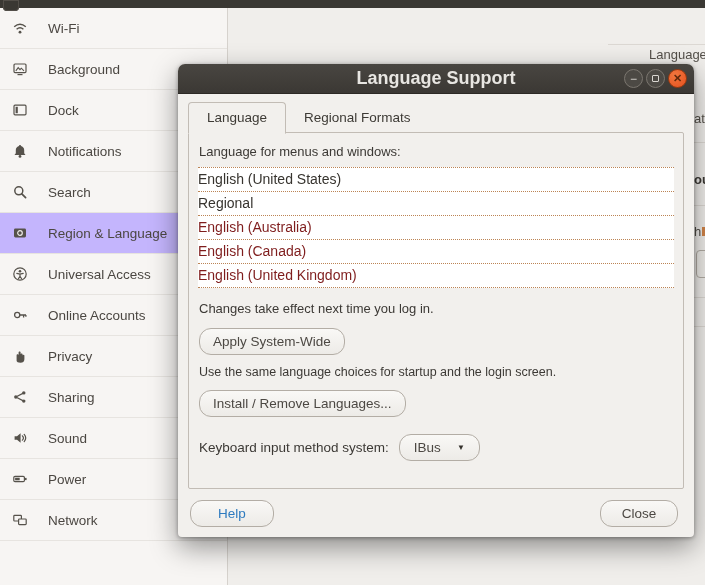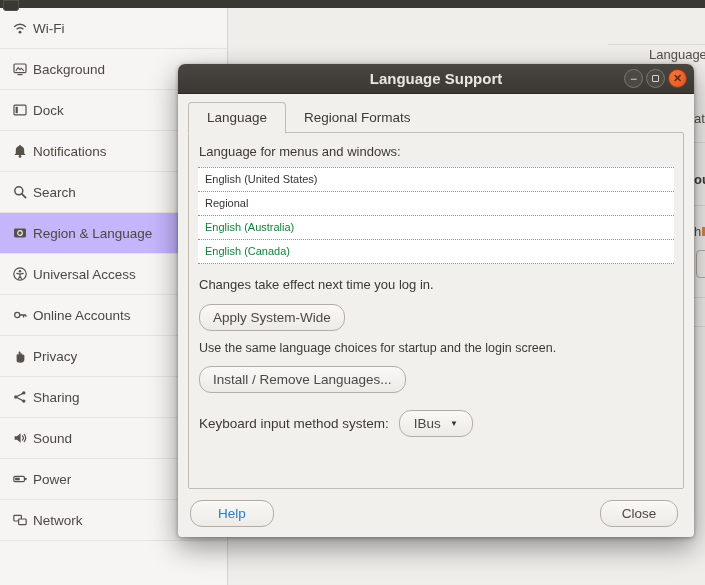--- a/index.html
+++ b/index.html
@@ -7,21 +7,21 @@
        font-family:"Liberation Sans",sans-serif;background:#f0eeeb}
 
   
   #top-strip{position:absolute;top:0;left:0;width:705px;height:8px;background:#3a3833;z-index:5}
   #top-nub{position:absolute;top:0;left:3px;width:16px;height:11px;background:#3a3833;
            border-radius:0 0 4px 4px;box-shadow:inset 0 0 0 1px #524e48;z-index:6}
 
   
   #sidebar{position:absolute;top:8px;left:0;width:227px;bottom:0;background:#f7f5f3;
            border-right:1px solid #d6d2cd;z-index:2}
-  .side-row{position:relative;height:41px;display:flex;align-items:center;gap:5px;
+  .side-row{position:relative;height:41px;display:flex;align-items:center;gap:20px;
             padding-left:12px;border-bottom:1px solid #e7e4e0;color:#4b4742;font-size:13.5px;
             box-sizing:border-box;cursor:default}
   .side-row.selected{background:#c4b5fd}
   .side-icon{width:16px;height:16px;flex:0 0 16px;display:block}
   .side-icon svg{width:16px;height:16px;display:block}
 
   
   #main{position:absolute;top:8px;left:228px;right:0;bottom:0;background:#f0eeeb;z-index:1}
   .peek-frag{position:absolute;font-size:13px;color:#54504a;white-space:nowrap}
   .peek-frag.bold{font-weight:bold;color:#3c3935}
@@ -30,54 +30,54 @@
             background:#efede9;box-sizing:border-box}
   .peek-mark{position:absolute;width:5px;height:9px;background:#d08348}
 
   
   #dialog{position:absolute;left:178px;top:64px;width:516px;height:473px;background:#f2f0ed;
           border-radius:7px 7px 4px 4px;z-index:10;
           box-shadow:0 10px 28px rgba(0,0,0,.42),0 1px 4px rgba(0,0,0,.35)}
   #titlebar{position:relative;height:29px;background:linear-gradient(#494641,#3b3834);
             border-radius:7px 7px 0 0;border-bottom:1px solid #2c2925}
   #title{position:absolute;left:0;right:0;top:0;height:29px;line-height:29px;text-align:center;
-         font-weight:bold;font-size:15px;color:#e8e6e2}
+         font-weight:bold;font-size:18px;color:#e8e6e2}
   #winbtns{position:absolute;right:7px;top:5px;display:flex;gap:3px}
   .winbtn{width:19px;height:19px;border-radius:50%;background:#4c4944;border:1px solid #7b766f;
           box-sizing:border-box;display:flex;align-items:center;justify-content:center;
           color:#d8d5d0;font-size:12px;line-height:1;cursor:default}
   .winbtn .sq{width:7px;height:7px;border:1.5px solid #d8d5d0;box-sizing:border-box;border-radius:1px}
   .winbtn.close{background:radial-gradient(circle at 35% 30%,#f2763e,#e5511e);
                 border-color:#9c3a10;color:#62290c;font-weight:bold;font-size:11px}
 
   
   #tabs{position:absolute;left:10px;top:36px;display:flex;align-items:flex-end;z-index:3;height:33px}
   .tab{font-size:13.5px;color:#3d3a35;padding:7px 18px 8px;cursor:default}
   .tab.active{background:#f2f0ed;border:1px solid #c2bcb5;border-bottom:1px solid #f2f0ed;
               border-radius:4px 4px 0 0;margin-bottom:-1px}
 
   
   #frame{position:absolute;left:10px;right:10px;top:68px;height:357px;border:1px solid #c2bcb5;
          border-radius:2px;background:#f2f0ed;box-sizing:border-box;padding:10px 9px 0}
   .lang-label{font-size:13px;color:#3c3935;margin:1px 0 8px 1px}
   #language-list{background:#ffffff;border-top:1px dotted #bc8455;margin-bottom:13px}
-  .lang-row{height:23px;line-height:23px;padding-left:7px;font-size:11px;
+  .lang-row{height:23px;line-height:23px;font-size:14px;
             border-bottom:1px dotted #bc8455;color:#37342f;cursor:default}
-  .lang-row.uninstalled{color:#15803d}
+  .lang-row.uninstalled{color:#7f1d1d}
   .hint-bold{font-size:12.5px;font-weight:bold;color:#3c3935;margin:0 0 1px 1px}
   .hint{font-size:13px;color:#3c3935;margin:0 0 12px 1px}
   .gtk-btn{display:inline-flex;align-items:center;justify-content:center;height:27px;
            padding:0 13px;background:linear-gradient(#f9f8f6,#ecea e6);
            background:linear-gradient(#f9f8f6,#edebe7);border:1px solid #b3ada5;border-radius:12px;
            font-size:13.5px;color:#4c4843;box-sizing:border-box;cursor:default;white-space:nowrap}
   #apply-btn{margin:0 0 10px 1px}
   .caption{font-size:12.5px;color:#3c3935;margin:0 0 11px 1px}
   #install-btn{margin:0 0 17px 1px}
   .ime-row{display:flex;align-items:center;gap:10px;margin-left:1px;font-size:13.5px;color:#3c3935}
-  .ime-select{gap:9px;padding:0 14px}
+  .ime-select{gap:16px;padding:0 14px}
   .caret{font-size:8px;color:#35322d;line-height:1}
 
   
   #help-btn{position:absolute;left:12px;bottom:10px;width:84px;color:#2e7bbf}
   #close-btn{position:absolute;right:16px;bottom:10px;width:78px}
 </style>
 </head>
 <body>
 
 <div id="top-strip"></div>
@@ -247,20 +247,21 @@
       <div class="tab">Regional Formats</div>
     </div>
 
   <div id="frame">
     <div class="lang-label">Language for menus and windows:</div>
     <div id="language-list">
         <div class="lang-row">English (United States)</div>
         <div class="lang-row">Regional</div>
         <div class="lang-row uninstalled">English (Australia)</div>
         <div class="lang-row uninstalled">English (Canada)</div>
+        <div class="lang-row uninstalled">English (United Kingdom)</div>
       </div>
     <div class="hint">Changes take effect next time you log in.</div>
     <div class="gtk-btn" id="apply-btn">Apply System-Wide</div>
     <div class="caption">Use the same language choices for startup and the login screen.</div>
     <div class="gtk-btn" id="install-btn">Install / Remove Languages...</div>
     <div class="ime-row">
       <span>Keyboard input method system:</span>
       <span class="gtk-btn ime-select">
         <span>IBus</span>
         <span class="caret">▼</span>

